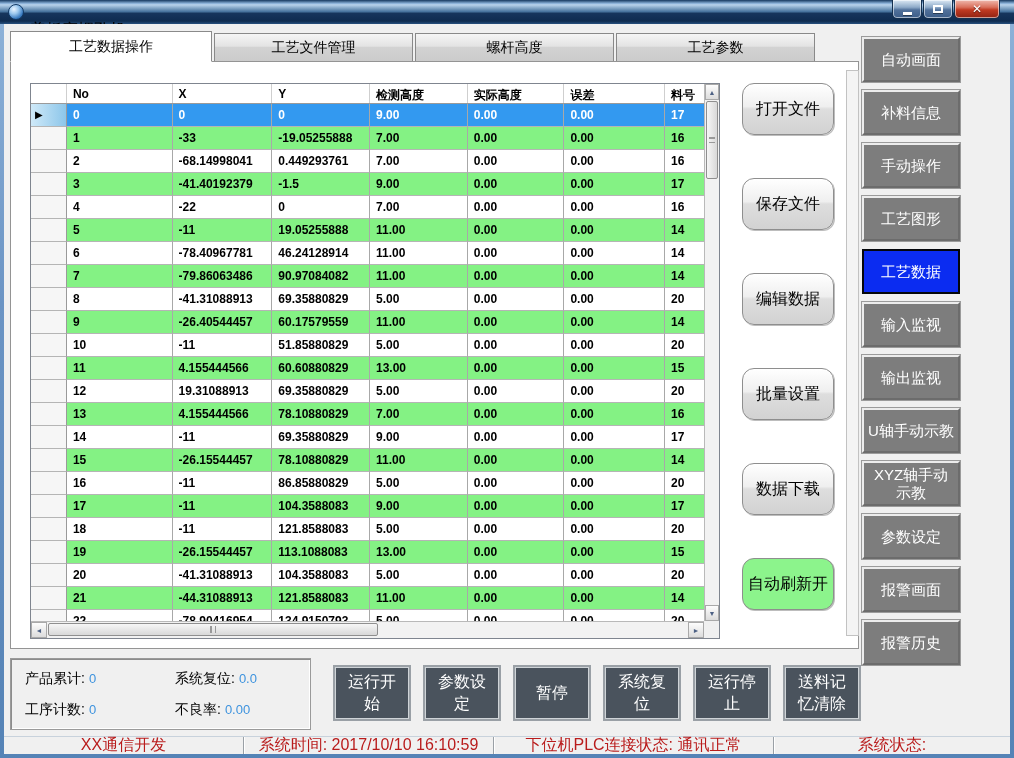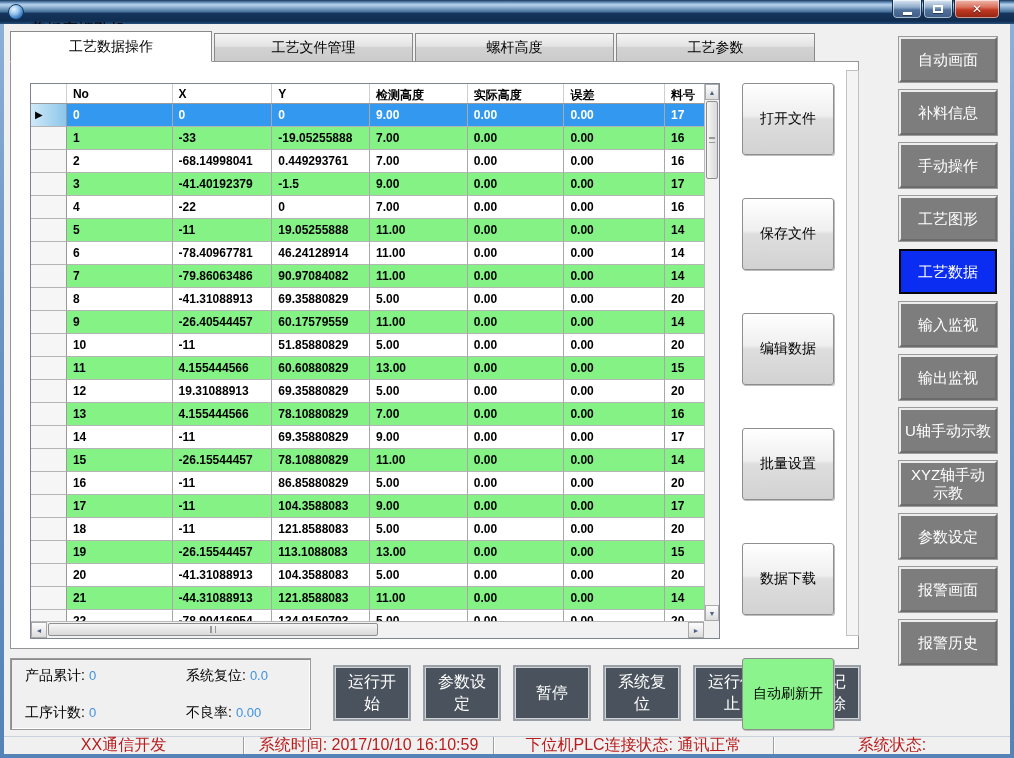--- a/index.html
+++ b/index.html
@@ -74,37 +74,37 @@
   #hs-thumb { position:absolute; left:17px; top:1px; height:13px; width:330px; border:1px solid #8f8f8f;
     border-radius:2px; background:linear-gradient(180deg,#f6f6f6,#d8d8d8); }
   .hgrip { position:absolute; top:2px; bottom:2px; left:50%; width:6px; margin-left:-3px;
     border-left:1px solid #999; border-right:1px solid #999; box-shadow:inset 2px 0 0 -1px #999; }
   #corner { position:absolute; right:0; bottom:0; width:15px; height:17px; background:#f0f0f0; }
   #page-scroll { position:absolute; left:835px; top:8px; width:13px; height:566px;
     background:#f4f4f4; border:1px solid #c2c2c2; }
   
   #filecol { position:absolute; left:731px; top:21px; width:92px; display:flex;
     flex-direction:column; gap:43px; }
-  .fbtn { height:72px; border:1px solid #8e8e8e; border-radius:3px;
+  .fbtn { height:52px; border:1px solid #8e8e8e; border-radius:12px;
     background:linear-gradient(180deg,#ffffff 0%,#efefef 45%,#dedede 50%,#d2d2d2 100%);
     box-shadow:1px 1px 0 #bdbdbd; display:flex; align-items:center; justify-content:center;
-    font-size:14px; color:#000; }
+    font-size:16px; color:#000; }
   .fbtn.green { background:var(--btn-green); }
   
-  #sidecol { position:absolute; left:895px; top:13px; width:98px; display:flex;
+  #sidecol { position:absolute; left:858px; top:13px; width:98px; display:flex;
     flex-direction:column; gap:8px; }
   .sbtn { height:45px; background:#7d7d7d; color:#fff; font-size:15px; line-height:1.2;
     border:2px solid; border-color:#ececec #6c6c6c #6c6c6c #ececec; box-shadow:0 0 0 1px #9b9b9b;
     display:flex; align-items:center; justify-content:center; text-align:center; padding:0 4px; }
   .sbtn.active { background:var(--side-active); border:2px solid #05070c; box-shadow:none; }
   
   #counters { position:absolute; left:6px; top:634px; width:301px; height:72px; background:#f0f0f0;
     border:1px solid #9a9a9a; box-shadow:inset 1px 1px 0 #8c8c8c, inset -1px -1px 0 #ffffff;
     display:grid; grid-template-columns:150px 140px; grid-template-rows:1fr 1fr;
-    align-items:center; padding:4px 0 4px 14px;gap:11px; }
+    align-items:center; padding:4px 0 4px 14px; }
   .clabel { font-size:14px; color:#000; }
   .cvalue { font-size:13px; color:#3e93de; margin-left:4px; }
   #ctrlrow { position:absolute; left:329px; top:641px; display:flex; gap:12px; }
   .cbtn { width:78px; height:56px; background:#4a535d; color:#fff; font-size:16px; line-height:1.35;
     border:2px solid #9aa0a6; box-shadow:inset 0 0 0 1px #cfd4d8;
     display:flex; align-items:center; justify-content:center; text-align:center; padding:0 7px; }
   
   #statusbar { position:absolute; left:0; right:0; bottom:0; height:18px; background:#f0f0f0;
     border-top:1px solid #c8d2dc; display:flex; }
   .sseg { height:100%; display:flex; align-items:center; justify-content:center; font-size:16px;

